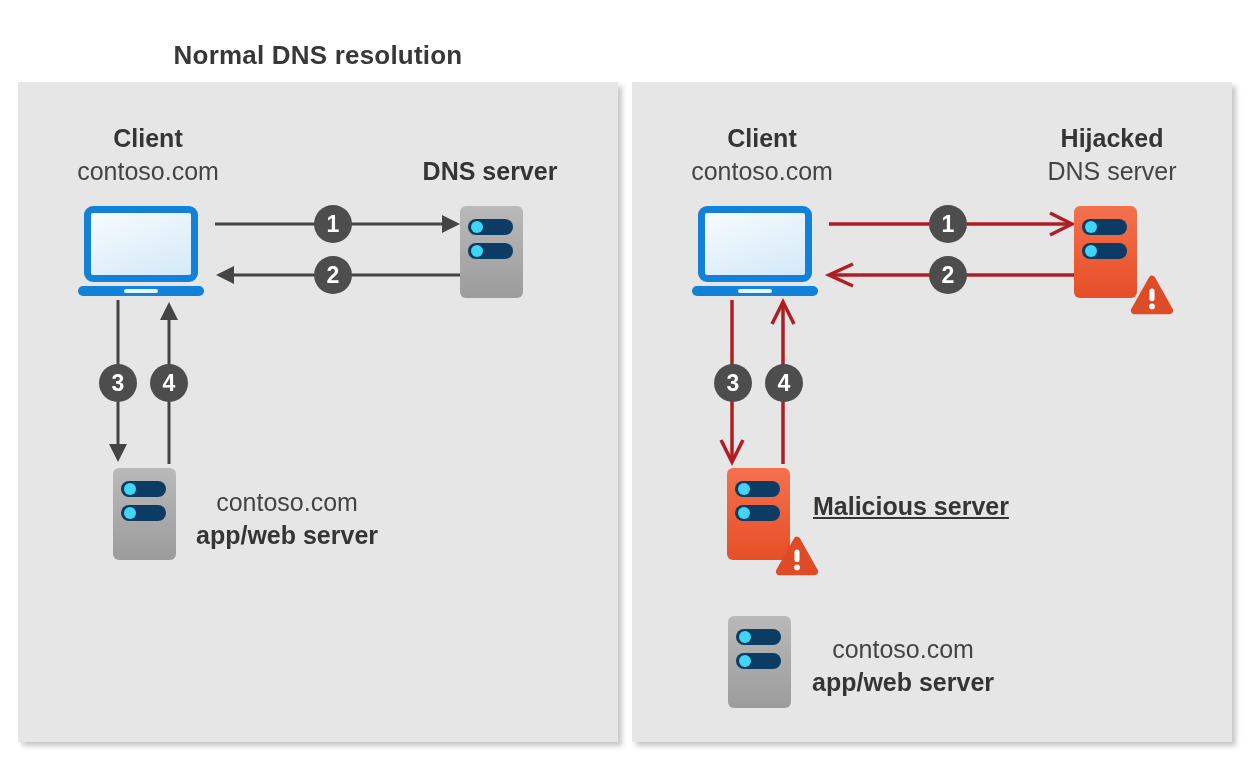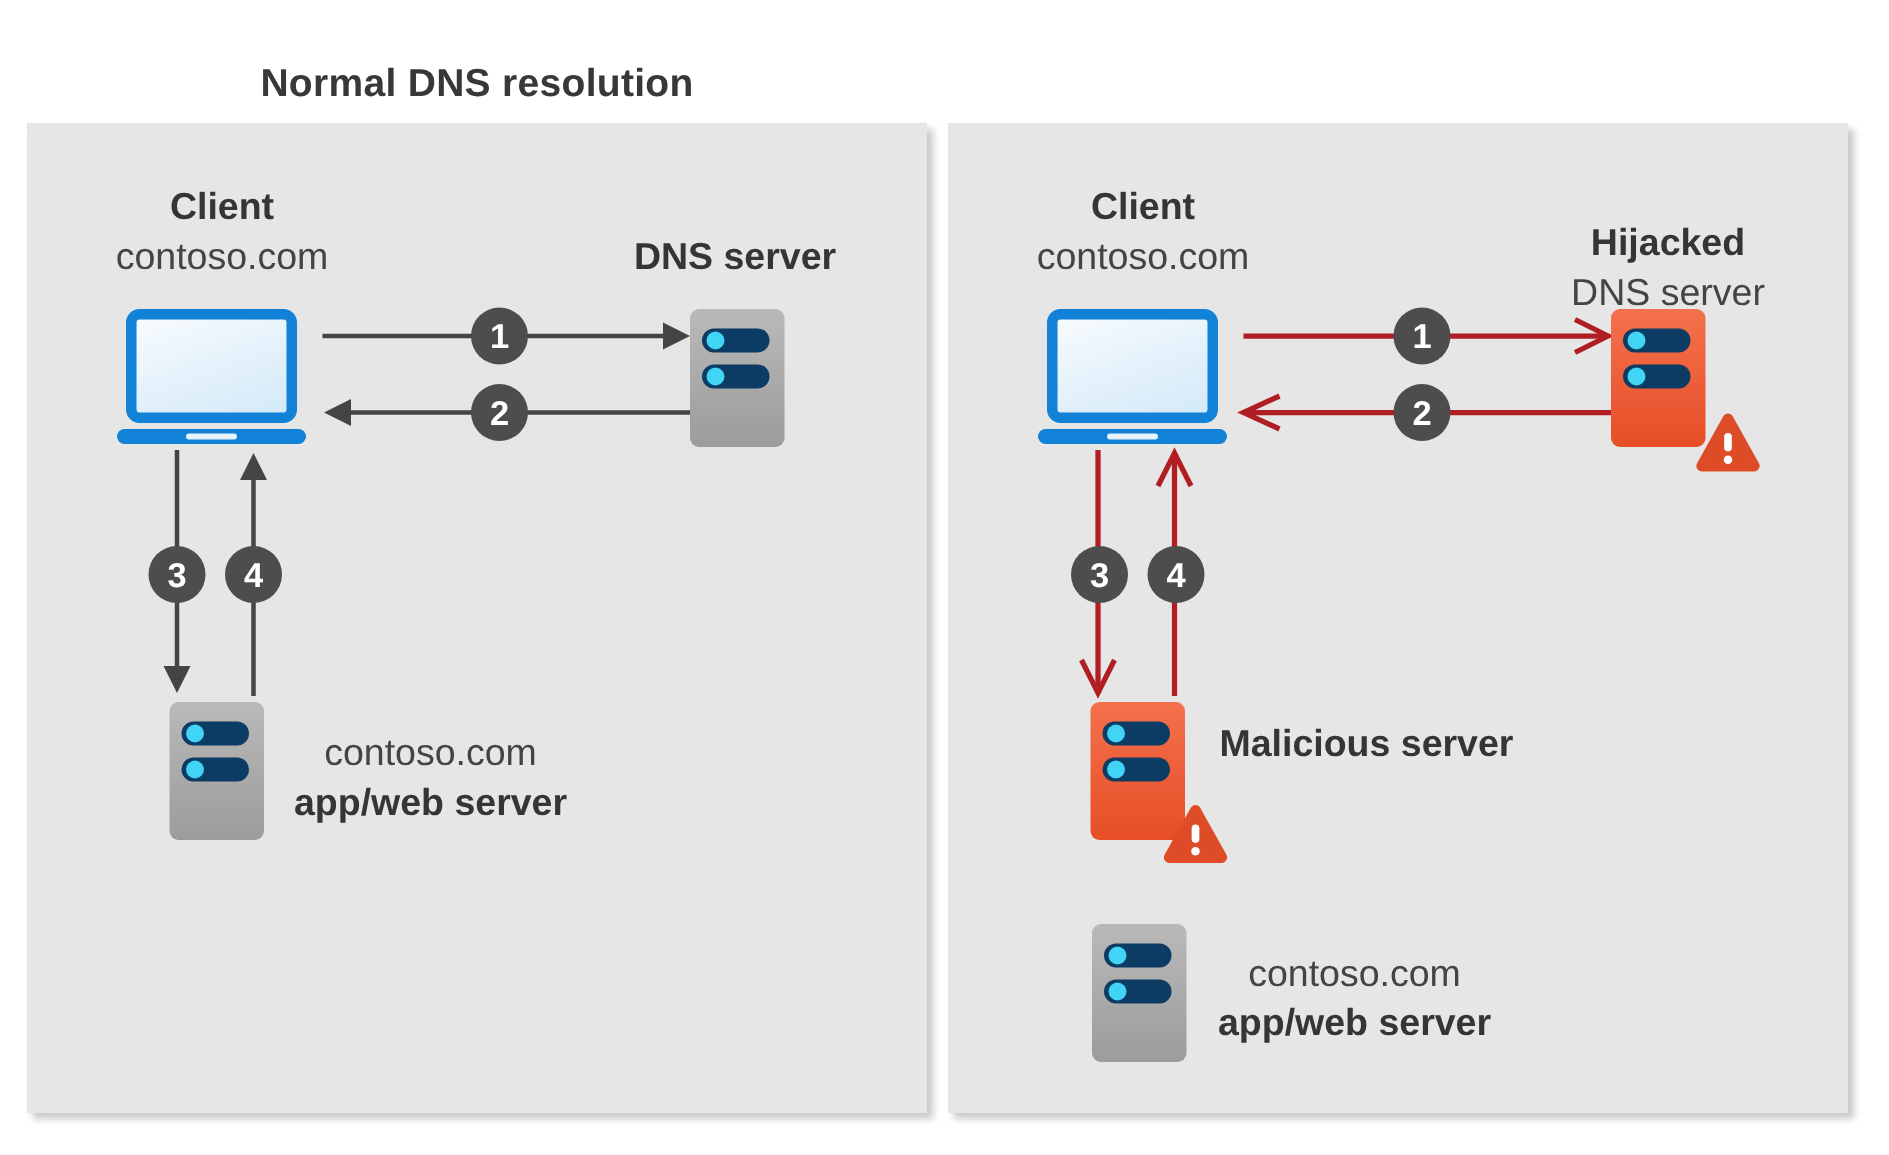--- a/index.html
+++ b/index.html
@@ -148,21 +148,21 @@
         <line x1="151" y1="382" x2="151" y2="222" stroke="#b01e24" stroke-width="3.5"></line>
         <polyline points="140,242 151,220 162,242" fill="none" stroke="#b01e24" stroke-width="3.5"></polyline>
       </g>
     </svg>
 
     <div class="node-label" style="left:30px;top:40px;width:200px;">
       <div class="b">Client</div>
       <div class="r">contoso.com</div>
     </div>
 
-    <div class="node-label" style="left:380px;top:40px;width:200px;margin-top:24px;">
+    <div class="node-label" style="left:380px;top:40px;width:200px;">
       <div class="b">Hijacked</div>
       <div class="r">DNS server</div>
     </div>
 
     <div class="laptop">
       <div class="screen"></div>
       <div class="base">
           <div class="notch"></div>
         </div>
     </div>
@@ -188,21 +188,21 @@
       <div class="disk d2">
           <div class="dot"></div>
         </div>
     </div>
     <svg class="warn" style="left:143px;top:453px;" viewBox="0 0 48 44">
       <path d="M24 5 L43 39 L5 39 Z" fill="#dd4b27" stroke="#dd4b27" stroke-width="8" stroke-linejoin="round"></path>
       <rect x="21.2" y="15" width="5.6" height="13.5" rx="2.8" fill="#ffffff"></rect>
       <circle cx="24" cy="34.5" r="3.1" fill="#ffffff"></circle>
     </svg>
 
-    <div class="side-label b" style="left:181px;top:398px;">Malicious server</div>
+    <div class="side-label b" style="left:181px;top:408px;text-decoration:underline;">Malicious server</div>
 
     <div class="server gray" style="left:96px;top:534px;">
       <div class="disk d1">
           <div class="dot"></div>
         </div>
       <div class="disk d2">
           <div class="dot"></div>
         </div>
     </div>
 

